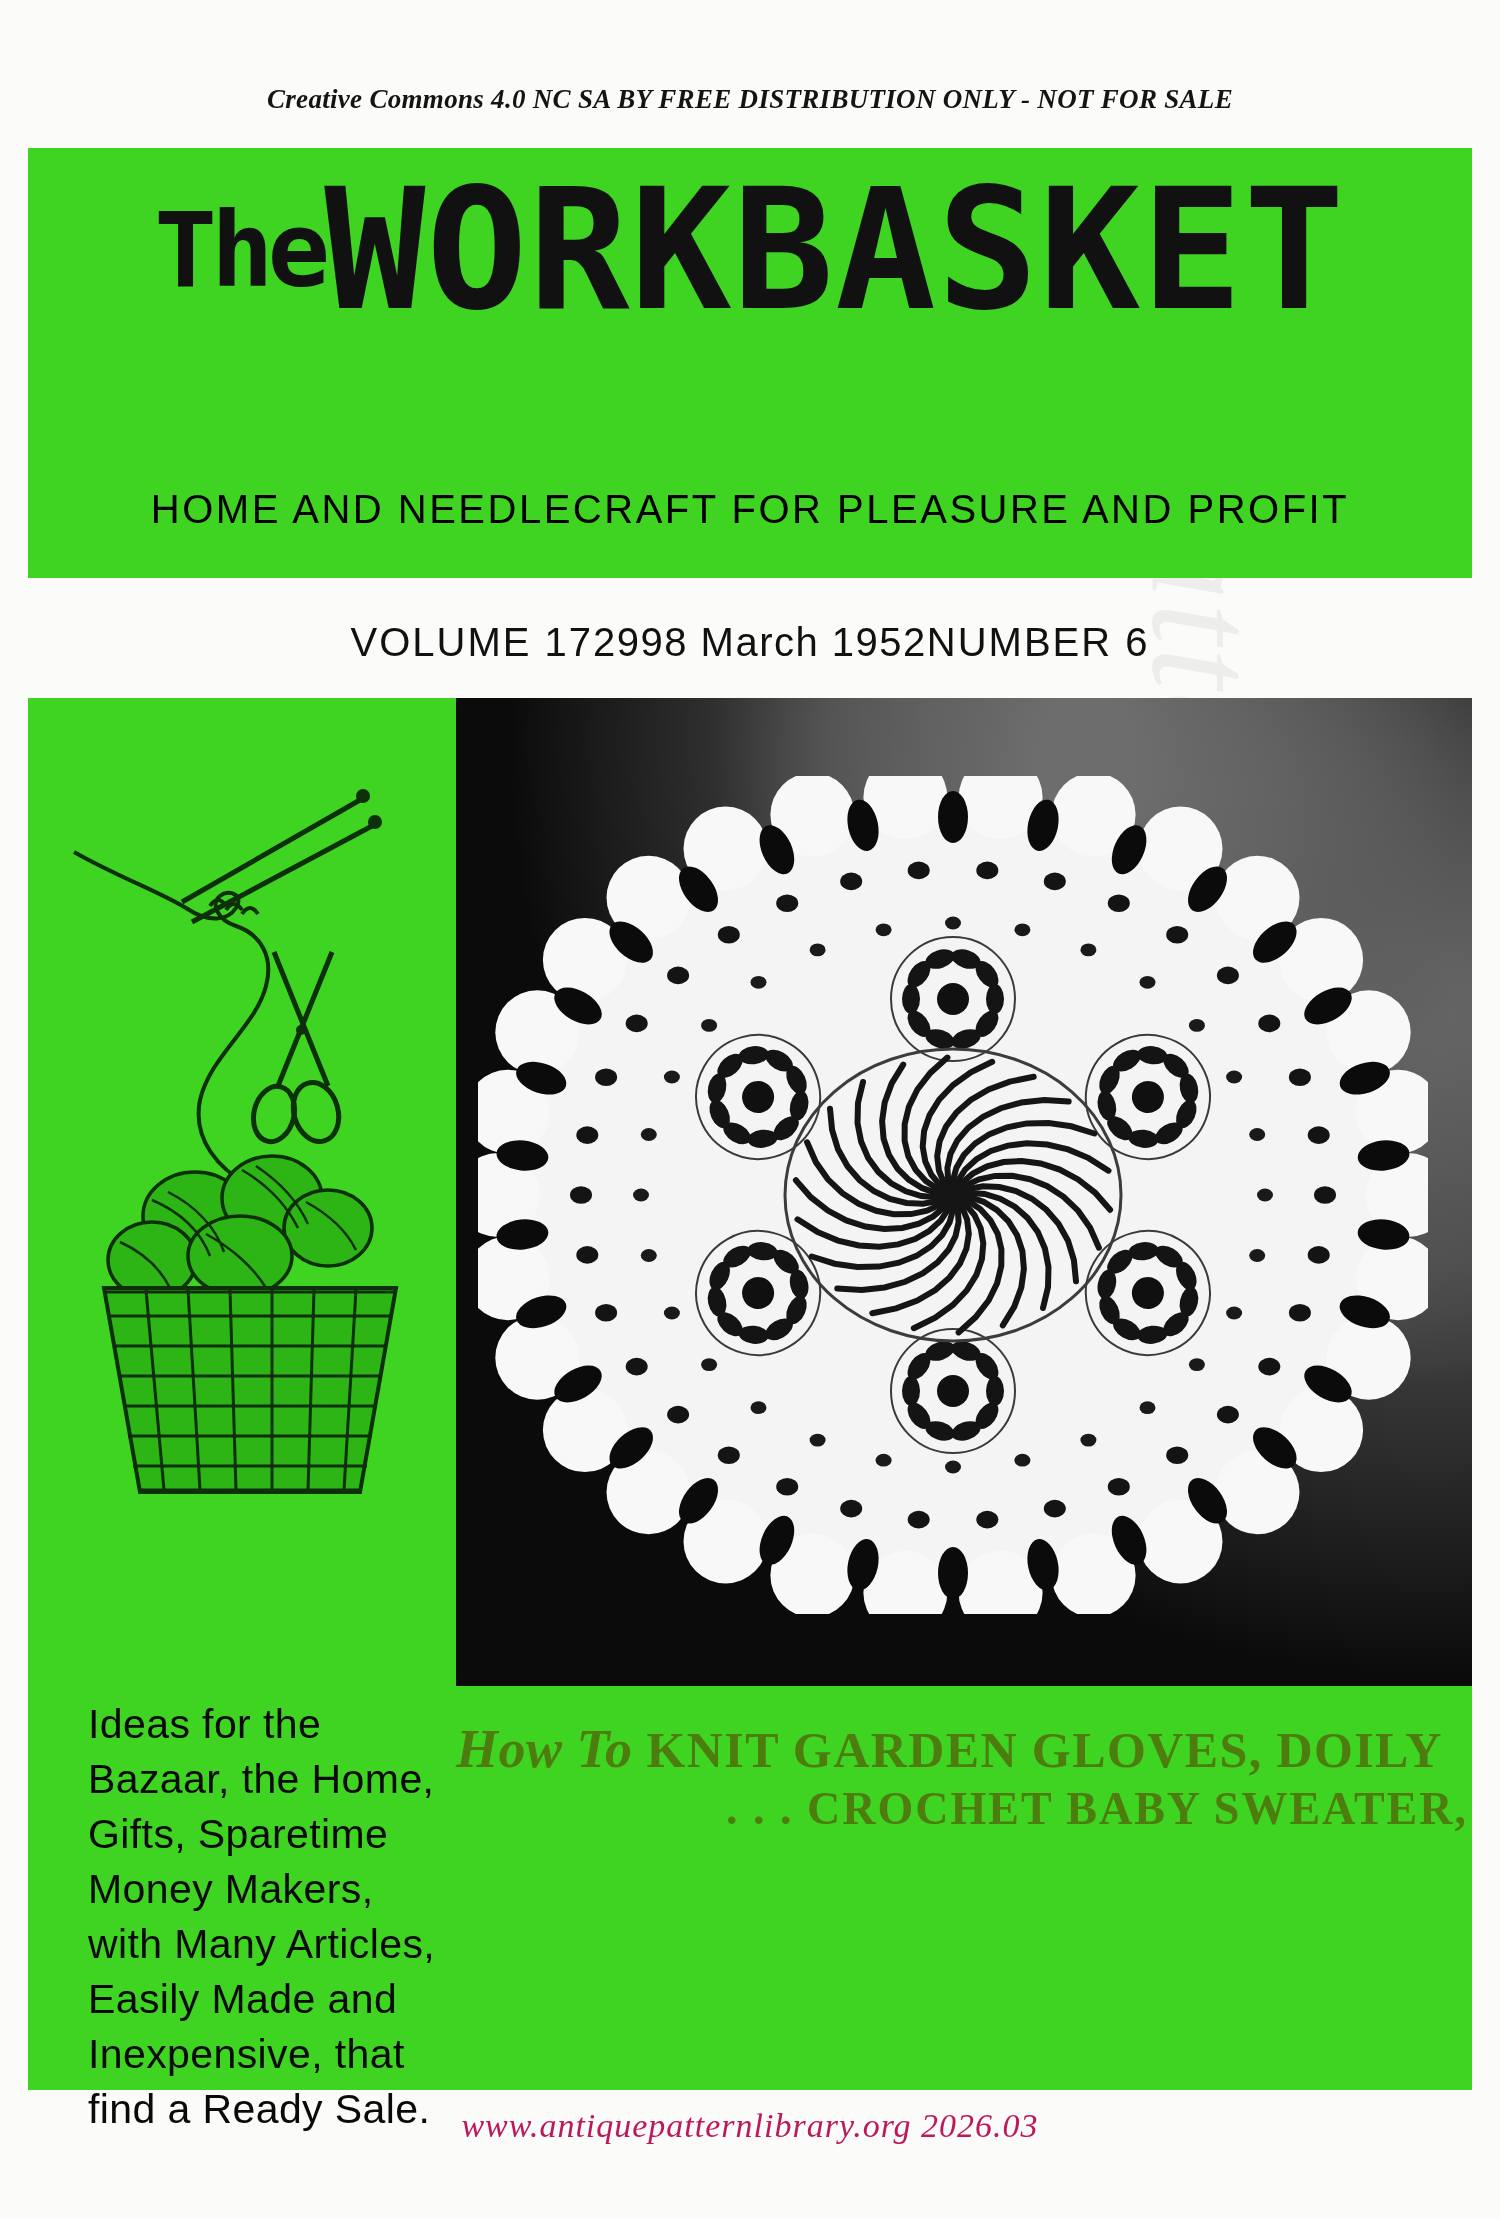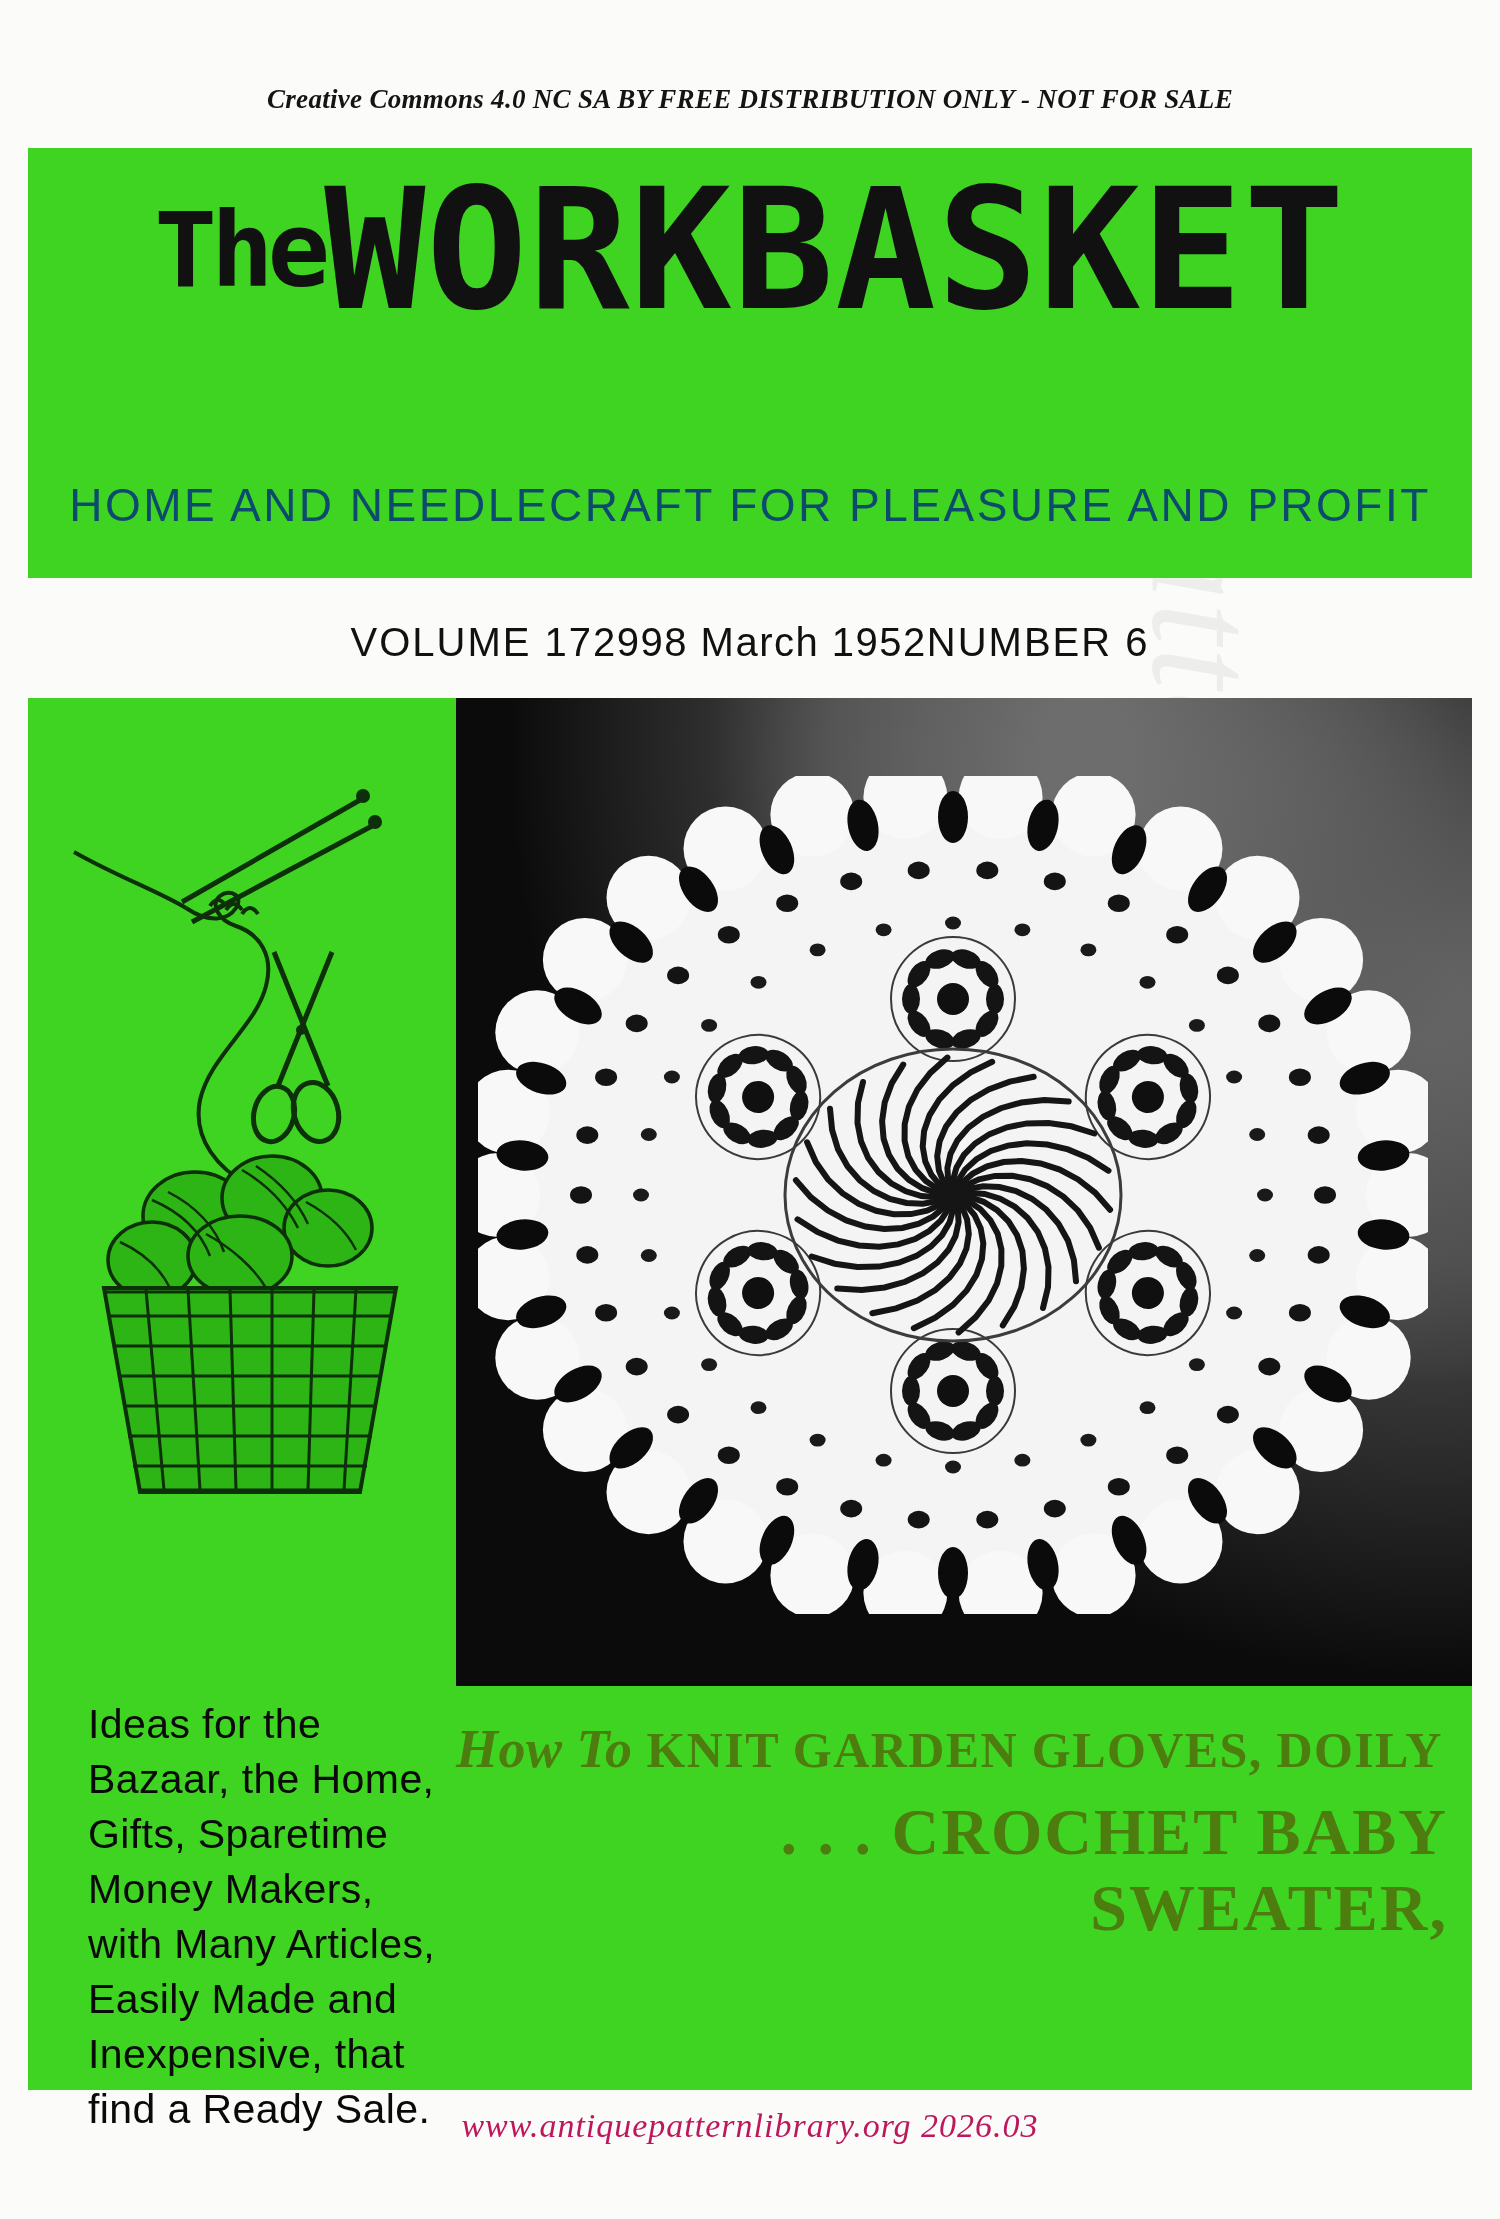--- a/index.html
+++ b/index.html
@@ -93,23 +93,23 @@
     font-size: 168px;
     letter-spacing: 1px;
   }
   .masthead-sub {
     position: absolute;
     bottom: 46px;
     left: 0;
     width: 100%;
     text-align: center;
     font-family: "Liberation Sans", sans-serif;
-    font-size: 46px;
+    font-size: 40px;
     letter-spacing: 2.5px;
-    color: #0c4a6e;
+    color: #000000;
   }
 
   .volume-row {
     position: absolute;
     top: 620px;
     left: 60px;
     width: 1380px;
     display: flex;
     justify-content: center;
     align-items: baseline;
@@ -176,26 +176,25 @@
     font-weight: bold;
     letter-spacing: 1.4px;
     line-height: 1.18;
   }
   .caption-line1 .howto {
     font-style: italic;
     font-size: 54px;
     letter-spacing: 0.5px;
   }
   .caption-line2 {
-    margin-top: 12px;
-    font-size: 66px;
+    font-size: 46px;
     font-weight: bold;
     letter-spacing: 2px;
     text-align: right;
-    padding-right: 24px;
+    padding-right: 4px;
   }
 
   
   .price-badge {
     position: absolute;
     left: 104px;
     top: 720px;
     width: 192px;
     height: 192px;
     border-radius: 50%;

